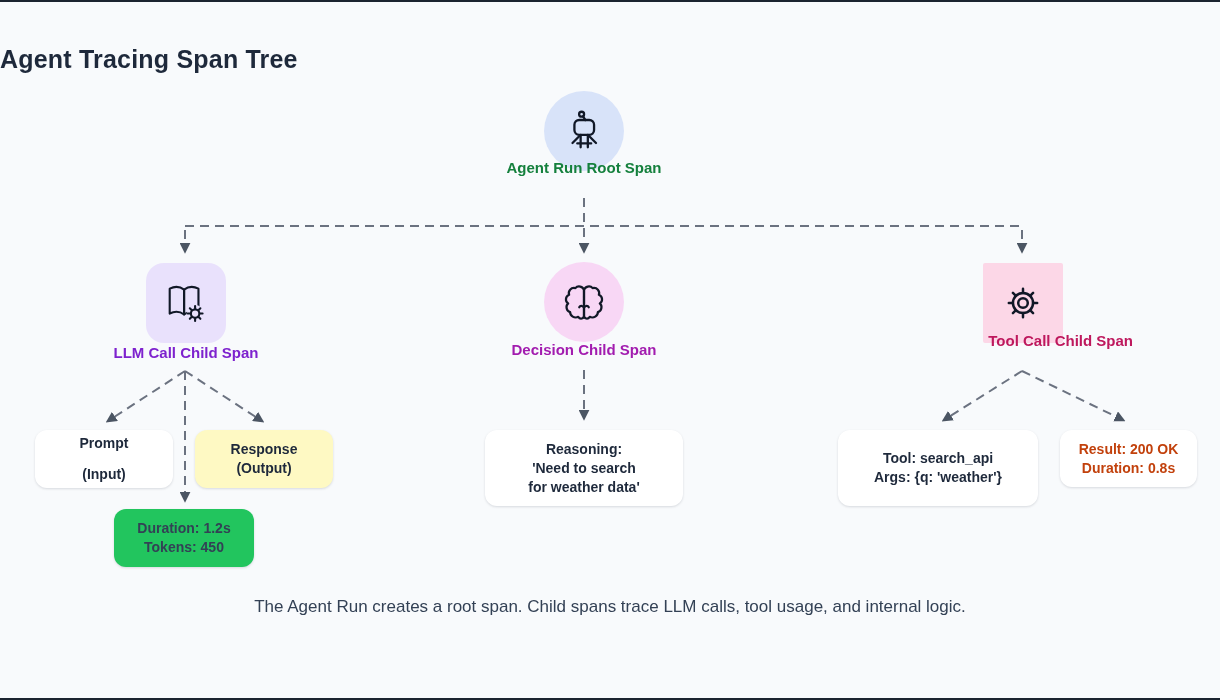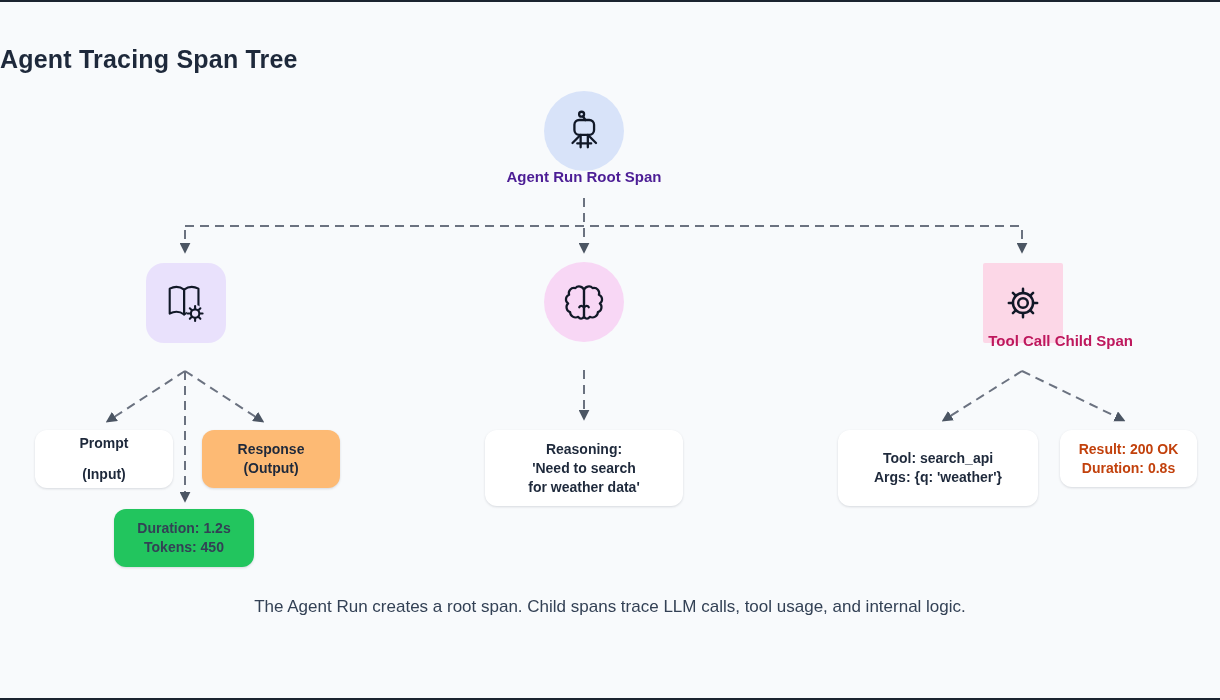--- a/index.html
+++ b/index.html
@@ -77,61 +77,63 @@
         <path d="M23 8.8 L25.5 12.6"></path>
         <rect x="14" y="12.5" width="20.5" height="15.5" rx="5"></rect>
         <path d="M20.5 28 L20.5 41"></path>
         <path d="M28 28 L28 41"></path>
         <path d="M17 37 L31.5 37"></path>
         <path d="M19 29.5 L12 36.5"></path>
         <path d="M29.5 29.5 L36.5 36.5"></path>
       </g>
     </svg>
   </div>
-  <div class="nodelabel" style="left: 484px; top: 168px; width: 200px; color: #4c1d95;">Agent Run Root Span</div>
+  <div class="nodelabel" style="left: 484px; top: 159px; width: 200px; color: #15803d;">Agent Run Root Span</div>
 
   <div class="nodebox shape-rsq" style="left: 146px; top: 263px; background-color: rgb(233, 225, 252);">
     <svg class="icon" width="46" height="46" viewBox="0 0 48 48">
       <g fill="none" stroke-width="2.2" stroke-linecap="round" stroke-linejoin="round" style="stroke: rgb(17, 24, 39);">
         <path d="M7 9 C12 6.5 18 7 22 10 L22 36 C18 33 12 32.5 7 35 Z"></path>
         <path d="M37 9 C32 6.5 26 7 22 10 L22 36 C26 33 32 32.5 37 35 Z"></path>
         <circle cx="33.5" cy="35" r="8.8" stroke="none" style="fill: rgb(233, 225, 252);"></circle>
         <circle cx="33.5" cy="35" r="4.4"></circle>
         <path d="M38.7 35 L41.3 35 M37.2 38.7 L39 40.5 M33.5 40.2 L33.5 42.8 M29.8 38.7 L28 40.5 M28.3 35 L25.7 35 M29.8 31.3 L28 29.5 M33.5 29.8 L33.5 27.2 M37.2 31.3 L39 29.5"></path>
       </g>
     </svg>
   </div>
+  <div class="nodelabel" style="left: 76px; top: 344px; width: 220px; color: rgb(126, 34, 206);">LLM Call Child Span</div>
 
   <div class="nodebox shape-circle" style="left: 544px; top: 262px; background-color: rgb(248, 215, 245);">
     <svg class="icon" width="46" height="46" viewBox="0 0 48 48">
       <g fill="none" stroke-width="2.3" stroke-linecap="round" stroke-linejoin="round" style="stroke: rgb(17, 24, 39);">
         <path d="M24 11.5 C23 7.5 17.5 6.5 15 9.5 C10.5 8.5 7 12.5 8.5 16.5 C4.5 18 4 23.5 7.5 25.5 C4.5 28 5.5 33.5 9.5 34.5 C9.5 38.5 14 41.5 18 39.5 C20 42.5 24 41.5 24 38 Z"></path>
         <path d="M24 11.5 C25 7.5 30.5 6.5 33 9.5 C37.5 8.5 41 12.5 39.5 16.5 C43.5 18 44 23.5 40.5 25.5 C43.5 28 42.5 33.5 38.5 34.5 C38.5 38.5 34 41.5 30 39.5 C28 42.5 24 41.5 24 38 Z"></path>
         <path d="M24 30 C22.5 27.5 20 27.5 19 29.5 M24 30 C25.5 27.5 28 27.5 29 29.5"></path>
       </g>
     </svg>
   </div>
+  <div class="nodelabel" style="left: 474px; top: 341px; width: 220px; color: rgb(162, 28, 175);">Decision Child Span</div>
 
   <div class="nodebox shape-sq" style="left: 983px; top: 263px; background-color: rgb(252, 215, 231);">
     <svg class="icon" width="46" height="46" viewBox="0 0 48 48">
       <g fill="none" stroke-width="2.6" stroke-linecap="round" stroke-linejoin="round" style="stroke: rgb(17, 24, 39);">
         <circle cx="24" cy="24" r="10.5"></circle>
         <circle cx="24" cy="24" r="5"></circle>
         <path d="M34.5 24 L38.8 24 M31.4 31.4 L34.5 34.5 M24 34.5 L24 38.8 M16.6 31.4 L13.5 34.5 M13.5 24 L9.2 24 M16.6 16.6 L13.5 13.5 M24 13.5 L24 9.2 M31.4 16.6 L34.5 13.5"></path>
       </g>
     </svg>
   </div>
   <div class="nodelabel" style="left: 913px; top: 332px; width: 220px; color: rgb(190, 24, 93); text-align: right;">Tool Call Child Span</div>
 
   <div class="leaf" style="left: 35px; top: 430px; width: 138px; height: 58px; color: rgb(30, 41, 59); background-color: rgb(255, 255, 255); gap: 12px;">
     <div>Prompt</div>
     <div>(Input)</div>
   </div>
 
-  <div class="leaf" style="left: 202px; top: 430px; width: 138px; height: 58px; color: rgb(30, 41, 59); background-color: #fdba74;">
+  <div class="leaf" style="left: 195px; top: 430px; width: 138px; height: 58px; color: rgb(30, 41, 59); background-color: #fef9c3;">
     <div>Response</div>
     <div>(Output)</div>
   </div>
 
   <div class="leaf" style="left: 114px; top: 509px; width: 140px; height: 58px; color: rgb(51, 65, 85); background-color: #22c55e;">
     <div>Duration: 1.2s</div>
     <div>Tokens: 450</div>
   </div>
 
   <div class="leaf" style="left: 838px; top: 430px; width: 200px; height: 76px; color: rgb(30, 41, 59); background-color: rgb(255, 255, 255);">

